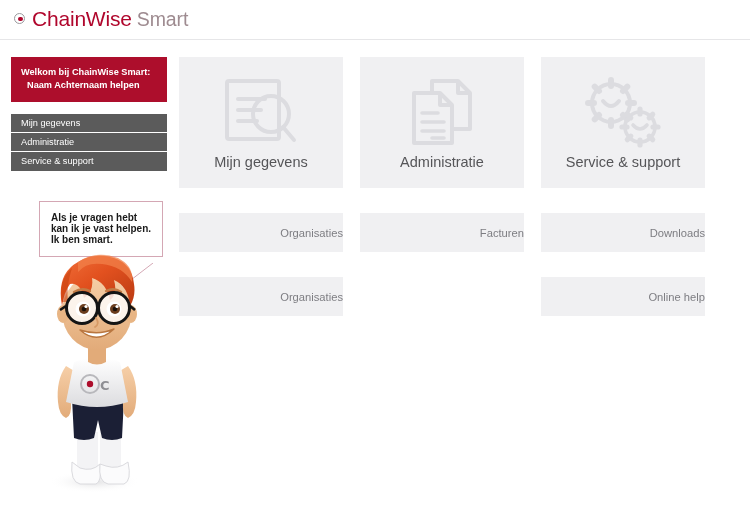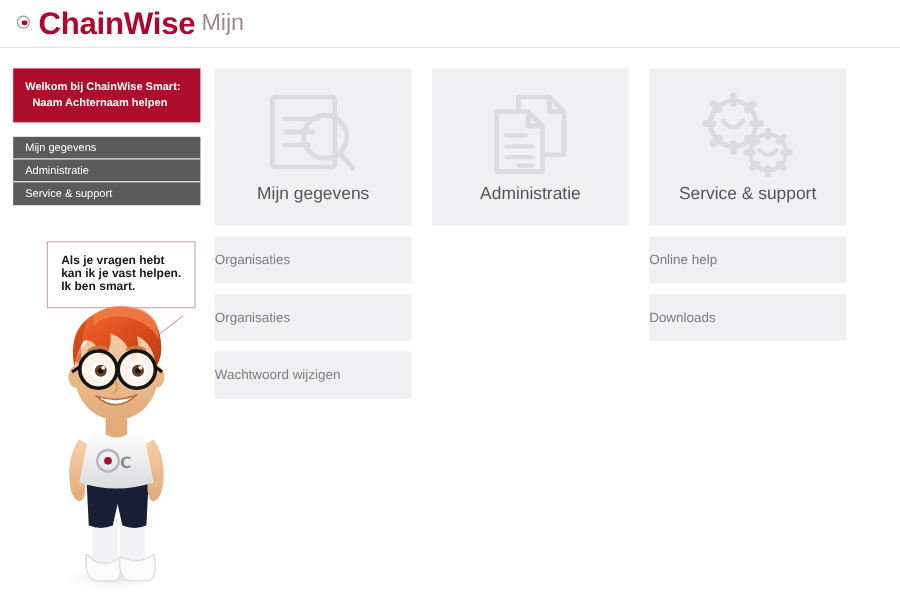--- a/index.html
+++ b/index.html
@@ -48,22 +48,22 @@
     box-sizing: border-box;
   }
   .logo-mark .dot {
     position: absolute;
     left: 4.1px; top: 4.1px;
     width: 4.6px; height: 4.6px;
     background: #b0062c;
     border-radius: 50%;
   }
   .logo-chain {
-    font-size: 26px;
-    font-weight: bold;
+    font-size: 21px;
+    font-weight: normal;
     color: #b0062c;
     letter-spacing: -0.2px;
   }
   .logo-smart {
     font-size: 19.5px;
     font-weight: normal;
     color: #9e8b90;
     margin-left: 5px;
     letter-spacing: -0.1px;
   }
@@ -172,24 +172,24 @@
     left: 0; right: 0;
     bottom: 18px;
     text-align: center;
     font-size: 14.5px;
     color: #555558;
   }
 
   .tile-small {
     background: #f0f0f2;
     height: 39px;
-    margin-top: 9px;
+    margin-top: 25px;
     display: flex;
     align-items: center;
-    justify-content: flex-start;
+    justify-content: flex-end;
     font-size: 11.2px;
     color: #7d7d82;
     cursor: pointer;
     box-sizing: border-box;
   }
   .tile-small.selected {
     background: #ad0e2c;
     color: #ffffff;
     border: 1px solid #8d0b23;
   }
@@ -197,21 +197,21 @@
 </head>
 <body>
 
 <div class="header">
   <div class="logo">
     <span class="logo-mark">
       <span class="ring"></span>
         <span class="dot"></span>
     </span>
     <span class="logo-chain">ChainWise</span>
-    <span class="logo-smart">Mijn</span>
+    <span class="logo-smart">Smart</span>
   </div>
 </div>
 
 <div class="sidebar">
   <div class="welcome-banner">
     <span>Welkom bij ChainWise Smart:</span>
     <span class="welcome-line2">Naam Achternaam helpen</span>
   </div>
   <div class="menu">
     <div class="menu-item">
@@ -327,40 +327,40 @@
         </svg>
       </div>
       <div class="tile-big-label">Mijn gegevens</div>
     </div>
     <div class="tile-small">
       <span>Organisaties</span>
     </div>
     <div class="tile-small">
       <span>Organisaties</span>
     </div>
-    <div class="tile-small">
-      <span>Wachtwoord wijzigen</span>
-    </div>
   </div>
 
   <div class="grid-col col-2">
     <div class="tile-big">
       <div class="tile-icon">
         <svg width="72" height="72" viewBox="0 0 72 72">
           <path d="M26 4 H52 L64 16 V52 H26 Z" fill="none" stroke="#dcdce0" stroke-width="4" stroke-linejoin="round"></path>
           <path d="M52 4 V16 H64" fill="none" stroke="#dcdce0" stroke-width="4" stroke-linejoin="round"></path>
           <path d="M8 16 H34 L46 28 V66 H8 Z" fill="#f0f0f2" stroke="#dcdce0" stroke-width="4" stroke-linejoin="round"></path>
           <path d="M34 16 V28 H46" fill="none" stroke="#dcdce0" stroke-width="4" stroke-linejoin="round"></path>
           <line x1="16" y1="36" x2="32" y2="36" stroke="#dcdce0" stroke-width="3.6" stroke-linecap="round"></line>
           <line x1="16" y1="45" x2="38" y2="45" stroke="#dcdce0" stroke-width="3.6" stroke-linecap="round"></line>
           <line x1="16" y1="54" x2="38" y2="54" stroke="#dcdce0" stroke-width="3.6" stroke-linecap="round"></line>
           <line x1="26" y1="61" x2="38" y2="61" stroke="#dcdce0" stroke-width="3.6" stroke-linecap="round"></line>
         </svg>
       </div>
       <div class="tile-big-label">Administratie</div>
+    </div>
+    <div class="tile-small">
+      <span>Facturen</span>
     </div>
   </div>
 
   <div class="grid-col col-3">
     <div class="tile-big">
       <div class="tile-icon">
         <svg width="80" height="74" viewBox="0 0 80 74">
           <g fill="none" stroke="#dcdce0" stroke-width="4">
             <circle cx="28" cy="26" r="19"></circle>
             <g stroke-width="6" stroke-linecap="round">
@@ -387,19 +387,19 @@
               <line x1="69.7" y1="37.3" x2="66.2" y2="40.8"></line>
               <line x1="47.8" y1="59.2" x2="44.3" y2="62.7"></line>
             </g>
             <path d="M50 48 Q57 56 64 48" stroke-width="3.6" stroke-linecap="round"></path>
           </g>
         </svg>
       </div>
       <div class="tile-big-label">Service &amp; support</div>
     </div>
     <div class="tile-small">
+      <span>Downloads</span>
+    </div>
+    <div class="tile-small">
       <span>Online help</span>
     </div>
-    <div class="tile-small">
-      <span>Downloads</span>
-    </div>
   </div>
 </div>
 
 </body></html>

